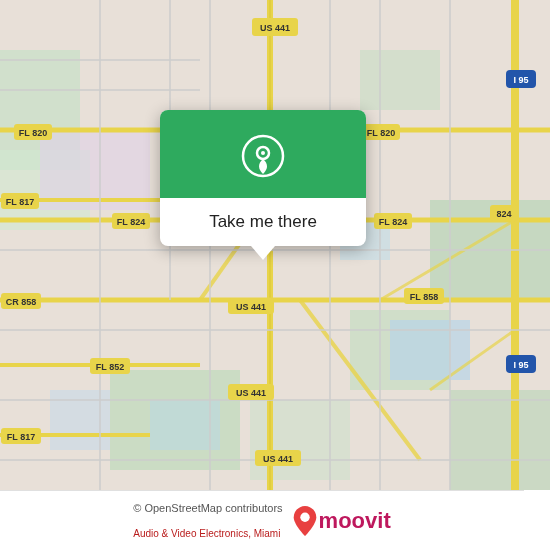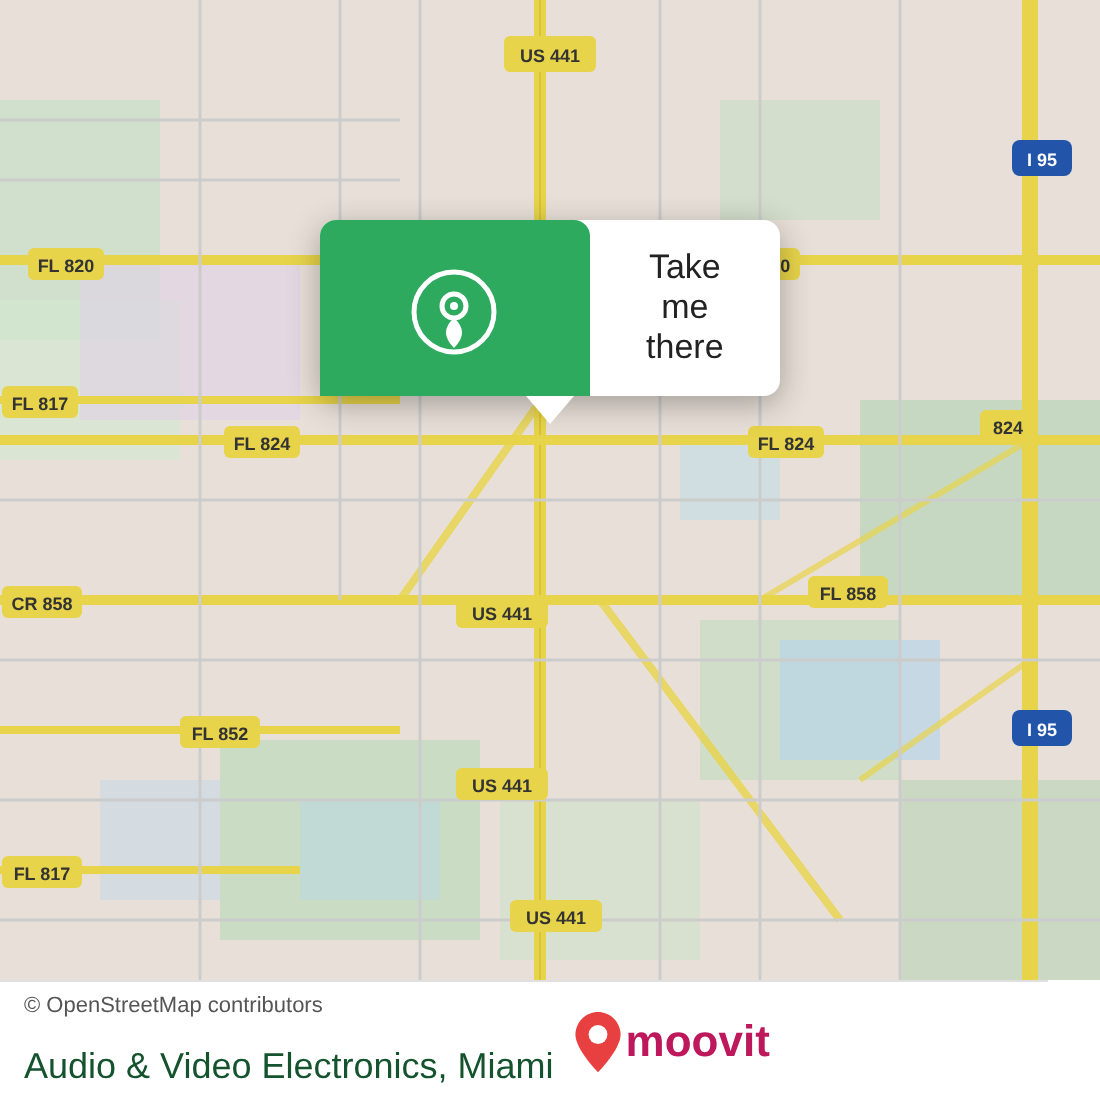--- a/index.html
+++ b/index.html
@@ -19,26 +19,26 @@
       height: 100%;
       position: absolute;
       top: 0; left: 0;
     }
 
     
     .popup-card {
       position: absolute;
       top: 110px;
       left: 160px;
-      width: 230px;
+      width: 206px;
       background: #fff;
       border-radius: 8px;
       box-shadow: 0 4px 16px rgba(0,0,0,0.3);
       display: flex;
-      flex-direction: row;
+      flex-direction: column;
       align-items: center;
       overflow: visible;
       z-index: 10;
     }
 
     .popup-green-area {
       background: #2eaa5e;
       width: 100%;
       border-radius: 8px 8px 0 0;
       display: flex;
@@ -77,20 +77,21 @@
     
     .bottom-bar {
       width: 524px;
       height: 60px;
       background: #fff;
       border-top: 1px solid #e0e0e0;
       display: flex;
       align-items: center;
       padding: 0 12px;
       gap: 8px;
+      justify-content: center;
     }
 
     .attribution {
       font-size: 11px;
       color: #555;
       flex: 1;
     }
 
     .moovit-logo {
       display: flex;
@@ -232,21 +233,21 @@
     <div class="popup-label">Take me there</div>
     <div class="popup-tail"></div>
   </div>
 </div>
 
 <div class="bottom-bar">
   <div class="bottom-text">
     <div class="attribution">
       <span>© OpenStreetMap contributors</span>
     </div>
-    <div style="font-size:18px;color:#14532d;margin-top:14px;">Audio &amp; Video Electronics, Miami</div>
+    <div style="font-size:10px;color:#b91c1c;margin-top:14px;">Audio &amp; Video Electronics, Miami</div>
   </div>
 
   <div class="moovit-logo">
     <svg class="moovit-pin" viewBox="0 0 28 34" xmlns="http://www.w3.org/2000/svg">
       <path d="M14 1 C7 1 2 7 2 13 C2 21 14 33 14 33 C14 33 26 21 26 13 C26 7 21 1 14 1Z" fill="#e84040"></path>
       <circle cx="14" cy="13" r="5" fill="white"></circle>
     </svg>
     <span>moovit</span>
   </div>
 </div>

